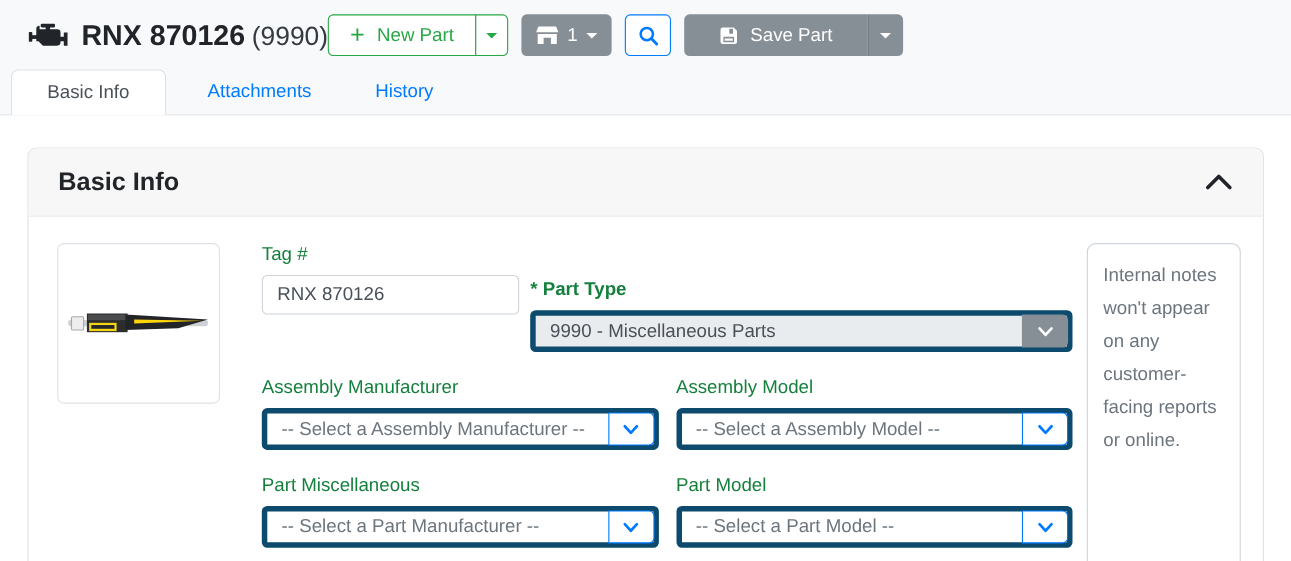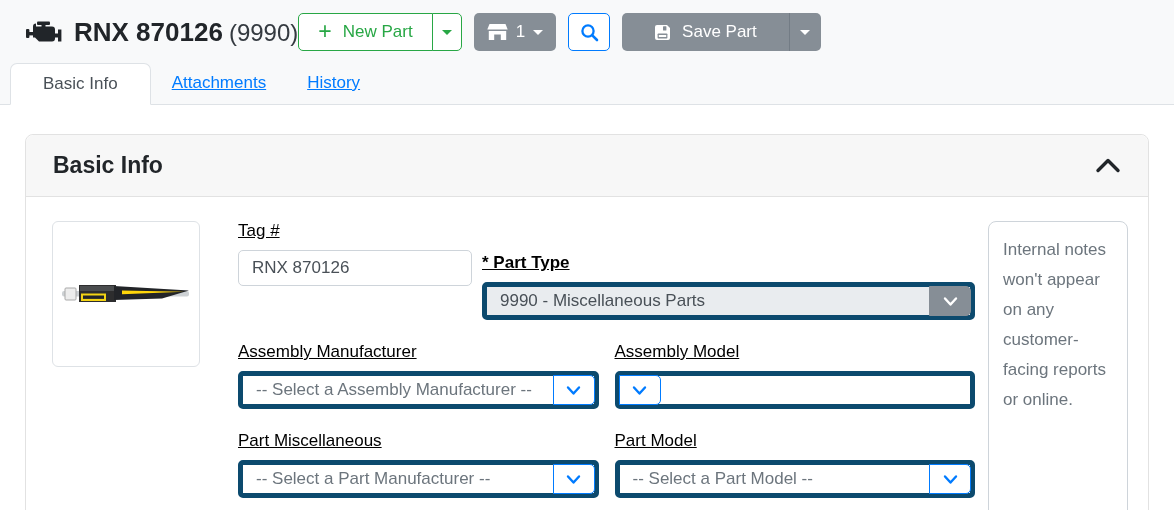--- a/index.html
+++ b/index.html
@@ -23,36 +23,36 @@
   .store-btn { background:#868e96; color:#fff; border:none; border-radius:5px; padding:0 13px; gap:8px; }
   .store-num { font-size:17px; }
   .search-btn { width:42px; background:#fff; border:1px solid #007bff; border-radius:5px; justify-content:center; }
   .save-main { background:#868e96; color:#fff; border:none; border-radius:5px 0 0 5px; padding:0 32px; gap:11px; }
   .save-caret { background:#868e96; color:#fff; width:32px; border:none; border-left:1px solid #737c85; border-radius:0 5px 5px 0; justify-content:center; }
 
   
   .tabs { display:flex; margin-top:12px; padding-left:10px; }
   .tab { font-size:17px; padding:10px 20px; color:#007bff; text-decoration:none; cursor:pointer; }
   .tab.active { background:#fff; color:#495057; border:1px solid #dee2e6; border-bottom:1px solid #fff; border-radius:7px 7px 0 0; margin-bottom:-1px; padding:10px 32px; cursor:default; }
-  .tab + .tab { margin-left:1px;text-decoration:underline; }
+  .tab + .tab { margin-left:18px; }
 
   
   .content { padding:29px 25px 0 25px; background:#fff; }
   .card { border:1px solid #e2e2e2; border-radius:8px; background:#fff; }
   .card-header { background:#f7f7f7; border-bottom:1px solid #e2e2e2; border-radius:8px 8px 0 0; padding:17px 27px; display:flex; justify-content:space-between; align-items:center; cursor:pointer; }
   .card-title { font-size:23px; font-weight:600; color:#212529; }
   .card-body { display:flex; align-items:flex-start; padding:24px 20px 24px 26px; }
 
   .thumb { width:148px; height:146px; flex:none; border:1px solid #dee2e6; border-radius:6px; background:#fff; display:flex; align-items:center; justify-content:center; }
 
   .form { flex:1; min-width:0; margin-left:38px; }
   .frow { display:grid; gap:16px; margin-bottom:22px; }
   .frow.r1 { grid-template-columns:234px 1fr; gap:10px; }
   .frow.r2 { grid-template-columns:1fr 1fr; }
-  .field label { display:block; font-size:17px; color:#000000; text-decoration:underline; margin-bottom:9px; white-space:nowrap; }
+  .field label { display:block; font-size:17px; color:#15803d; margin-bottom:9px; white-space:nowrap; }
   .field.req label { font-weight:700;margin-top:32px; }
   .tinput { width:100%; height:36px; border:1px solid #ced4da; border-radius:5px; padding:0 13px; font-size:17px; color:#495057; background:#fff; font-family:inherit; outline:none; }
 
   .select { position:relative; height:38px; border:5px solid #0c4a6e; border-radius:5px; background:#fff; display:flex; align-items:center; cursor:pointer; }
   .select .val { flex:1; padding:0 13px; font-size:17px; color:#6c757d; white-space:nowrap; overflow:hidden; text-overflow:ellipsis; }
   .sel-btn { flex:none; width:42px; align-self:stretch; margin:-1px; border:1px solid #007bff; border-radius:0 5px 5px 0; background:#fff; display:flex; align-items:center; justify-content:center; cursor:pointer; }
   .select.disabled { background:#e9ecef; }
   .select.disabled .val { color:#495057; }
   .sel-btn.gray { background:#868e96; border-color:#868e96; }
 
@@ -180,20 +180,21 @@
               <span class="sel-btn">
                 <svg width="17" height="13" viewBox="0 0 17 13" fill="none">
                     <polyline points="3,3.5 8.5,9.5 14,3.5" stroke="#007bff" stroke-width="2.4" stroke-linecap="round" stroke-linejoin="round"></polyline>
                   </svg>
               </span>
             </div>
           </div>
           <div class="field">
             <label>Assembly Model</label>
             <div class="select">
+              <span class="val">-- Select a Assembly Model --</span>
               <span class="sel-btn">
                 <svg width="17" height="13" viewBox="0 0 17 13" fill="none">
                     <polyline points="3,3.5 8.5,9.5 14,3.5" stroke="#007bff" stroke-width="2.4" stroke-linecap="round" stroke-linejoin="round"></polyline>
                   </svg>
               </span>
             </div>
           </div>
         </div>
 
         <div class="frow r2">

